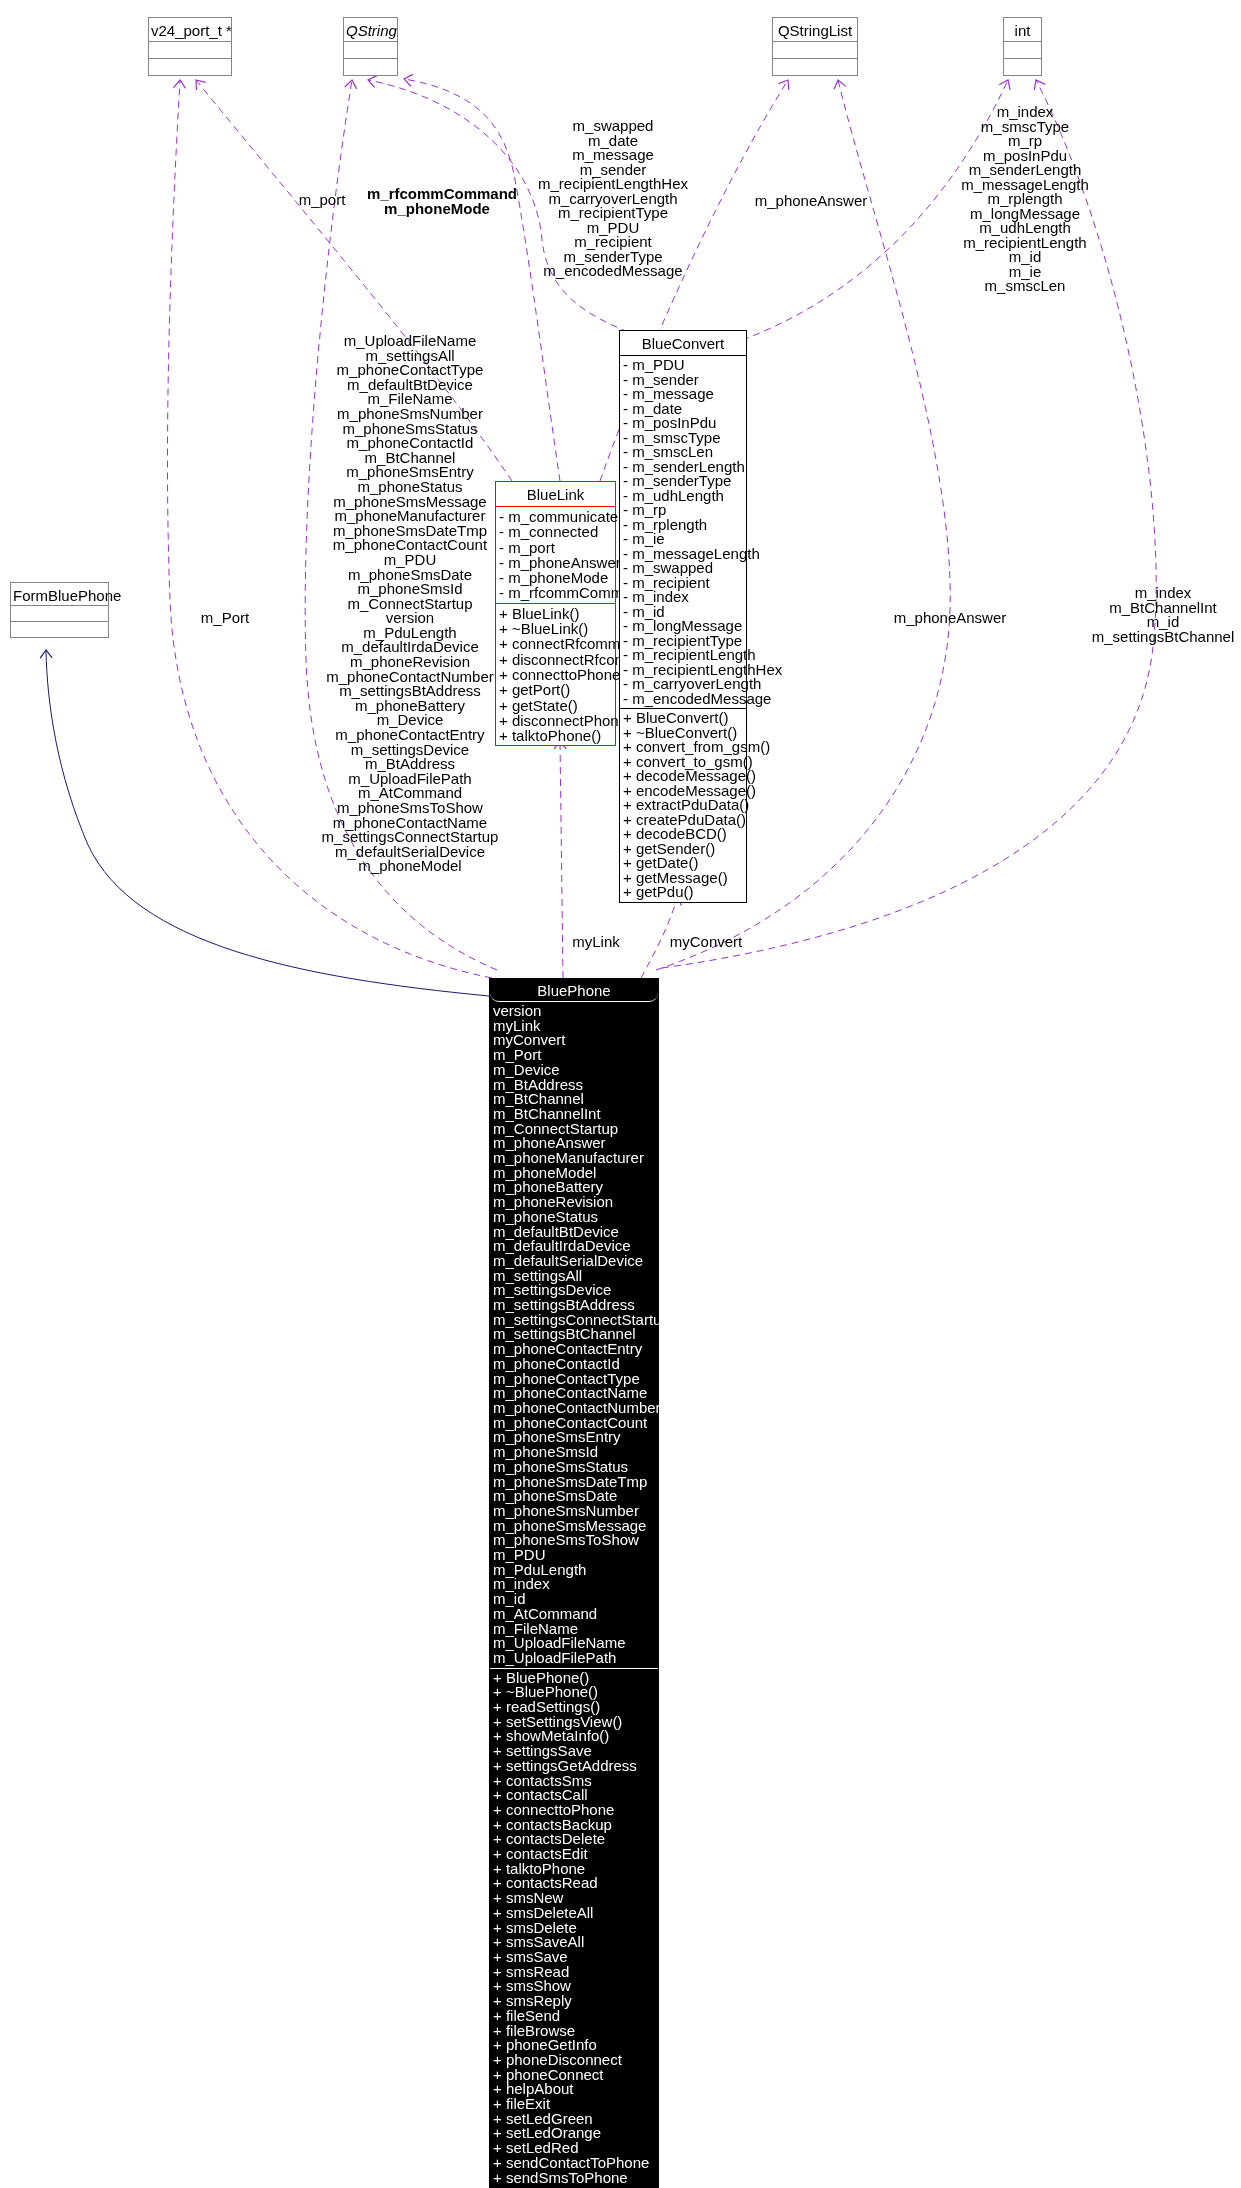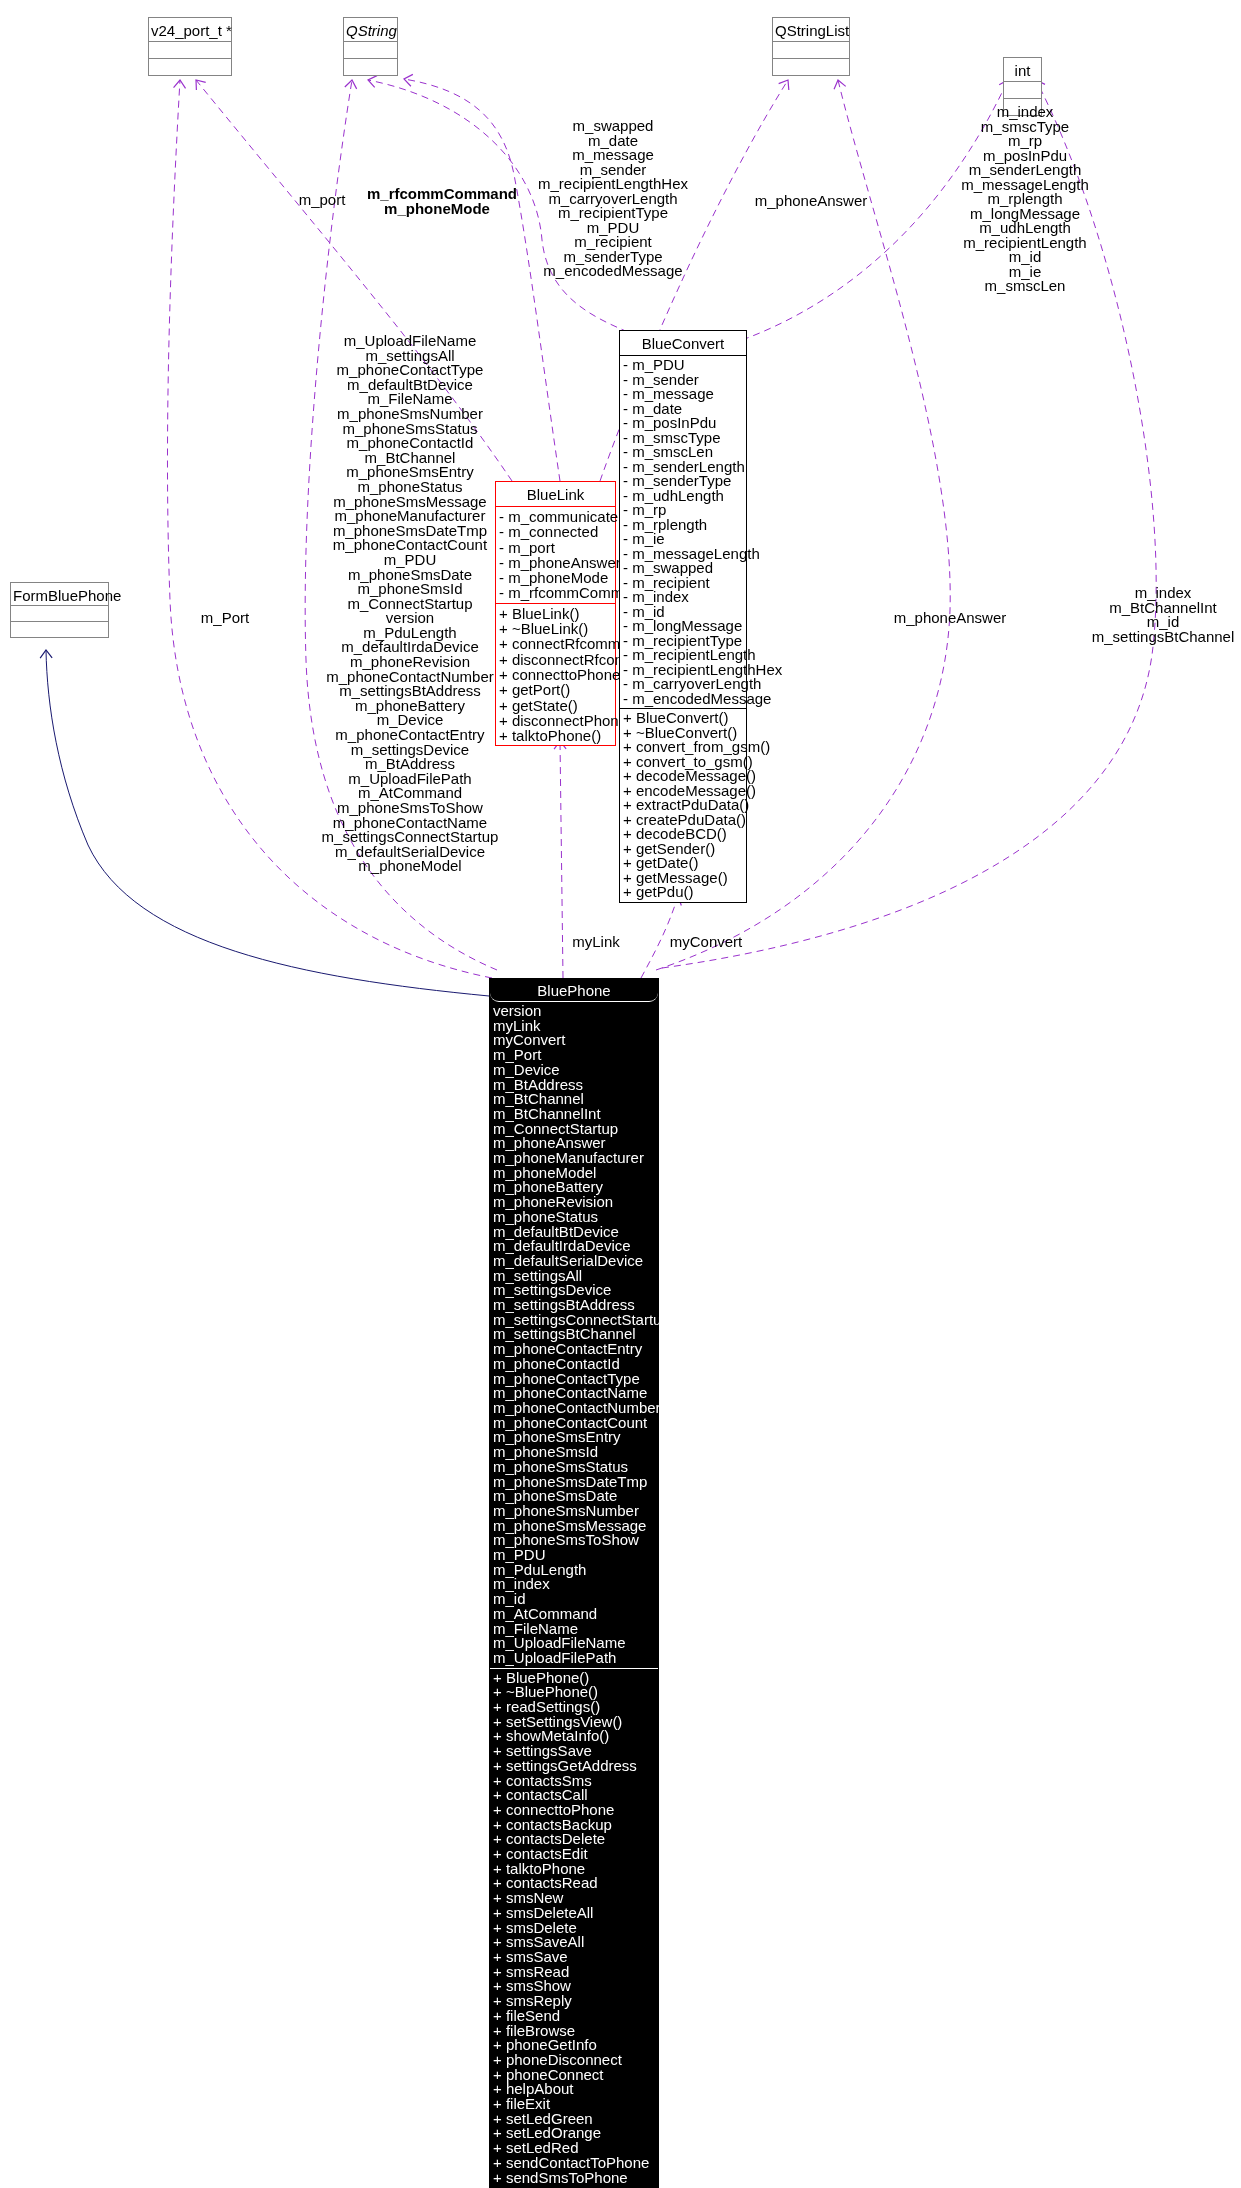--- a/index.html
+++ b/index.html
@@ -14,22 +14,22 @@
   .sec .ln{line-height:14.5px;white-space:nowrap;}
   .sec + .sec{border-top:1px solid #000;}
 
   
   .type-node{border-color:#848484;}
   .type-node .nt{border-bottom:none;height:16px;}
   .type-node .nc{height:16px;border-top:1px solid #848484;}
 
   #node-v24{left:148px;top:17px;width:84px;}
   #node-qstring{left:343px;top:17px;width:55px;font-style:italic;}
-  #node-qstringlist{left:772px;top:17px;width:78px;}
-  #node-int{left:1003px;top:17px;width:39px;margin-top:40px;}
+  #node-qstringlist{left:772px;top:17px;width:86px;}
+  #node-int{left:1003px;top:17px;width:39px;}
   #node-formbluephone{left:10px;top:582px;width:99px;}
   #node-formbluephone .nt{height:15px;}
   #node-formbluephone .nc{height:15px;}
 
   
   #node-bluelink{left:495px;top:481px;width:121px;border-color:#ff0000;}
   #node-bluelink .nt{border-bottom-color:#ff0000;}
   #node-bluelink .sec + .sec{border-top-color:#ff0000;}
   #node-bluelink .sec .ln{line-height:15.3px;}
 

